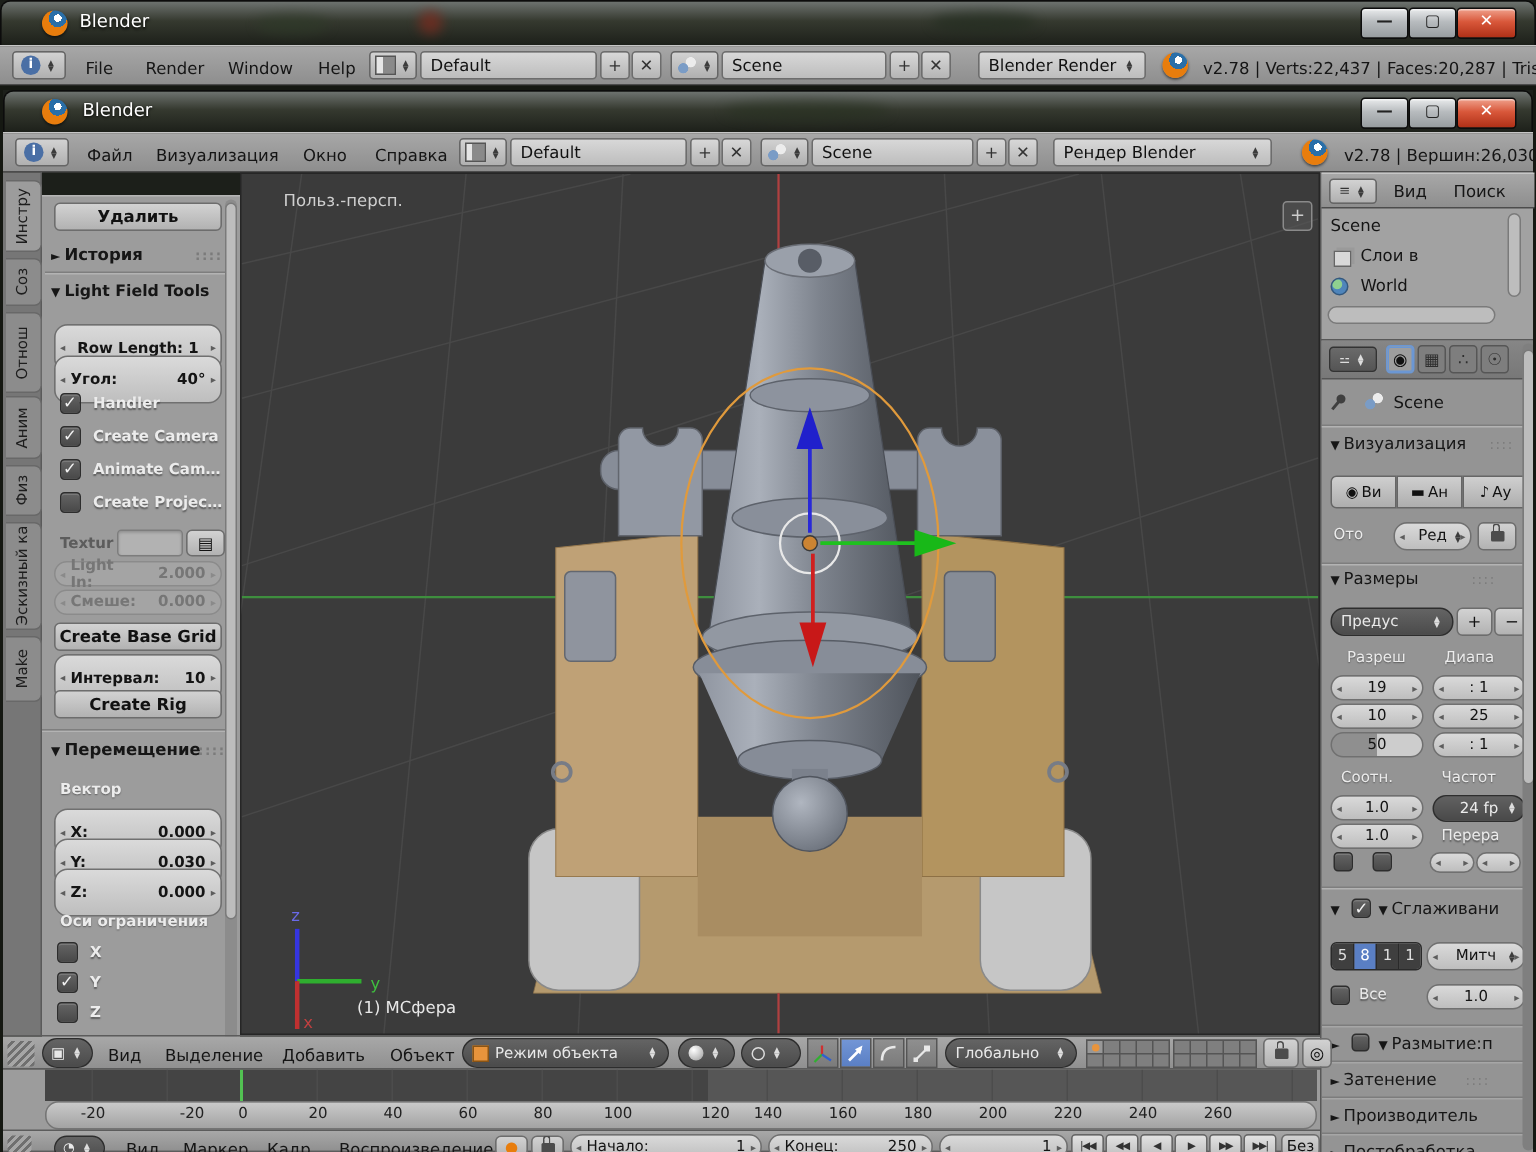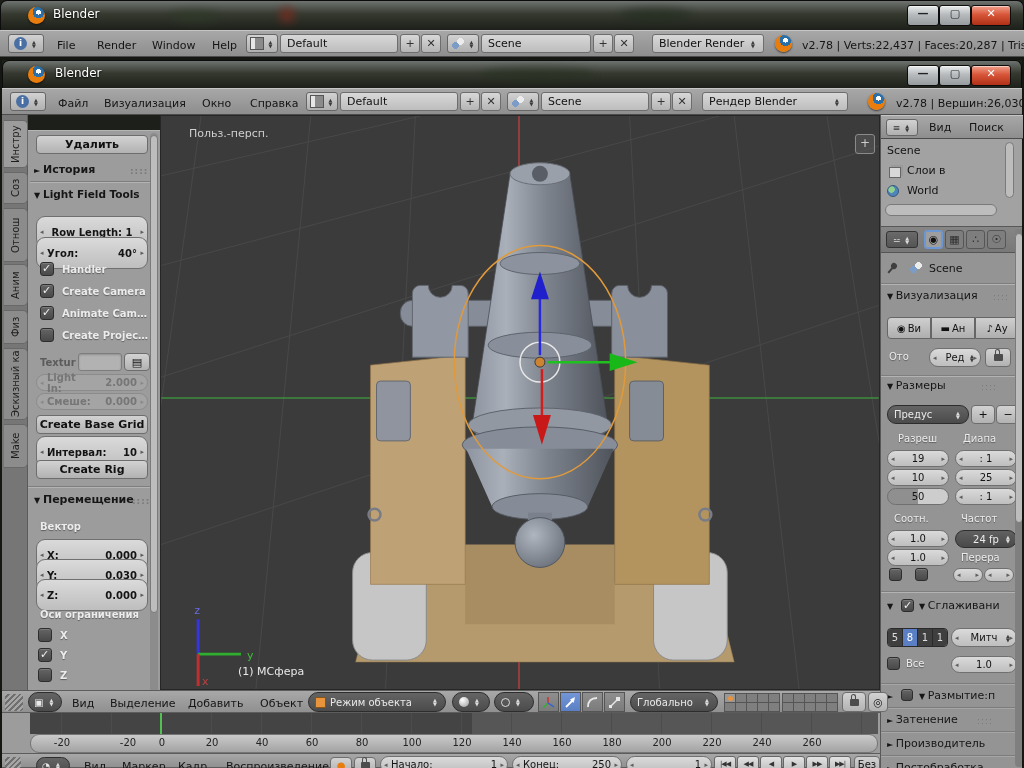--- a/index.html
+++ b/index.html
@@ -623,21 +623,21 @@
       </div>
     <div id="ruler" class="abs" style="left:28px;top:21px;width:848px;height:19px;">
         <span class="tick" style="left: 31px;">-20</span>
         <span class="tick" style="left: 97px; text-align: right;">-20</span>
         <span class="tick" style="left: 131px;">0</span>
         <span class="tick" style="left: 181px;">20</span>
         <span class="tick" style="left: 231px;">40</span>
         <span class="tick" style="left: 281px;">60</span>
         <span class="tick" style="left: 331px;">80</span>
         <span class="tick" style="left: 381px;">100</span>
-        <span class="tick" style="left: 431px;">120</span>
+        <span class="tick" style="left: 446px;">120</span>
         <span class="tick" style="left: 481px;">140</span>
         <span class="tick" style="left: 531px;">160</span>
         <span class="tick" style="left: 581px;">180</span>
         <span class="tick" style="left: 631px;">200</span>
         <span class="tick" style="left: 681px;">220</span>
         <span class="tick" style="left: 731px;">240</span>
         <span class="tick" style="left: 781px;">260</span>
       </div>
     <div id="tlhdr" class="abs" style="left:0;top:40px;width:878px;height:15px;">
       <div class="grip" style="left:3px;top:3px;width:16px;height:11px;"></div>

